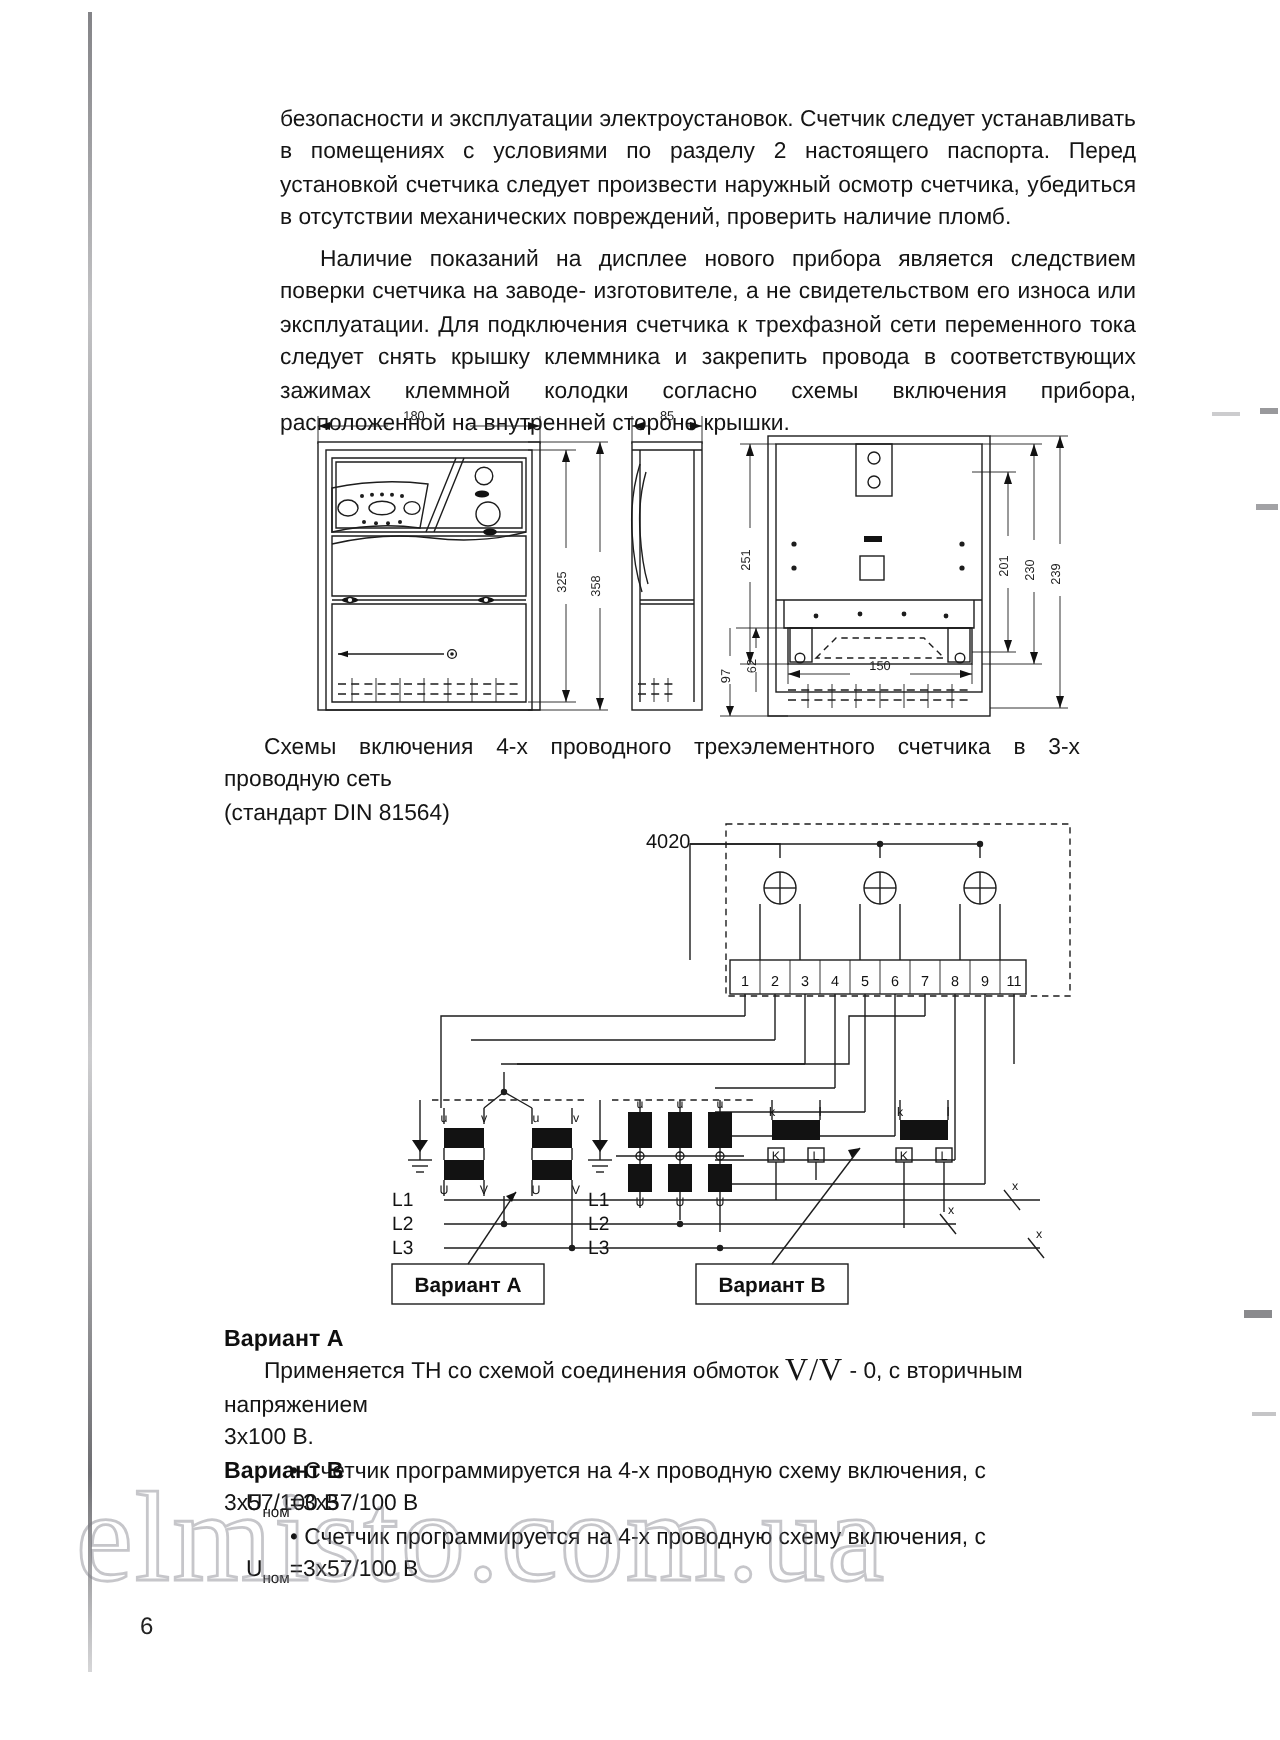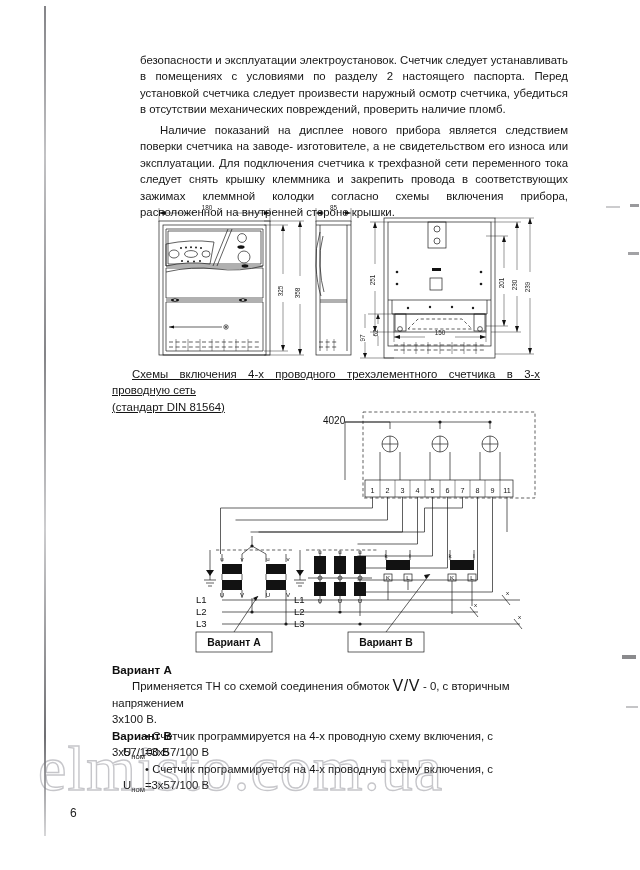--- a/index.html
+++ b/index.html
@@ -91,21 +91,20 @@
 
   #caption-schemes {
     position: absolute;
     left: 112px;
     top: 366px;
     width: 428px;
     font-size: 11.4px;
     line-height: 16.4px;
     text-align: justify;
     color: #151515;
-    text-decoration: underline;
   }
   #caption-schemes .lead { text-indent: 20px; display: block; }
 
   
   .variant-block { position: absolute; left: 112px; width: 432px; }
   #variant-a-block { top: 662px; }
   #variant-b-block { top: 728px; }
 
   .variant-heading {
     font-size: 11.6px;
@@ -114,21 +113,21 @@
     color: #0f0f0f;
   }
   .variant-line {
     font-size: 11.4px;
     line-height: 16.6px;
     color: #151515;
   }
   .variant-line.first { text-indent: 20px; }
   .variant-line.bullet { text-indent: 22px; margin-left: 11px; }
   .conn-symbol {
-    font-family: Liberation Sans, sans-serif;
+    font-family: Liberation Serif, serif;
     font-size: 16px;
     letter-spacing: 0.5px;
     vertical-align: -1px;
   }
   sub { font-size: 7.6px; }
 
   #page-number {
     position: absolute;
     left: 70px;
     top: 806px;

